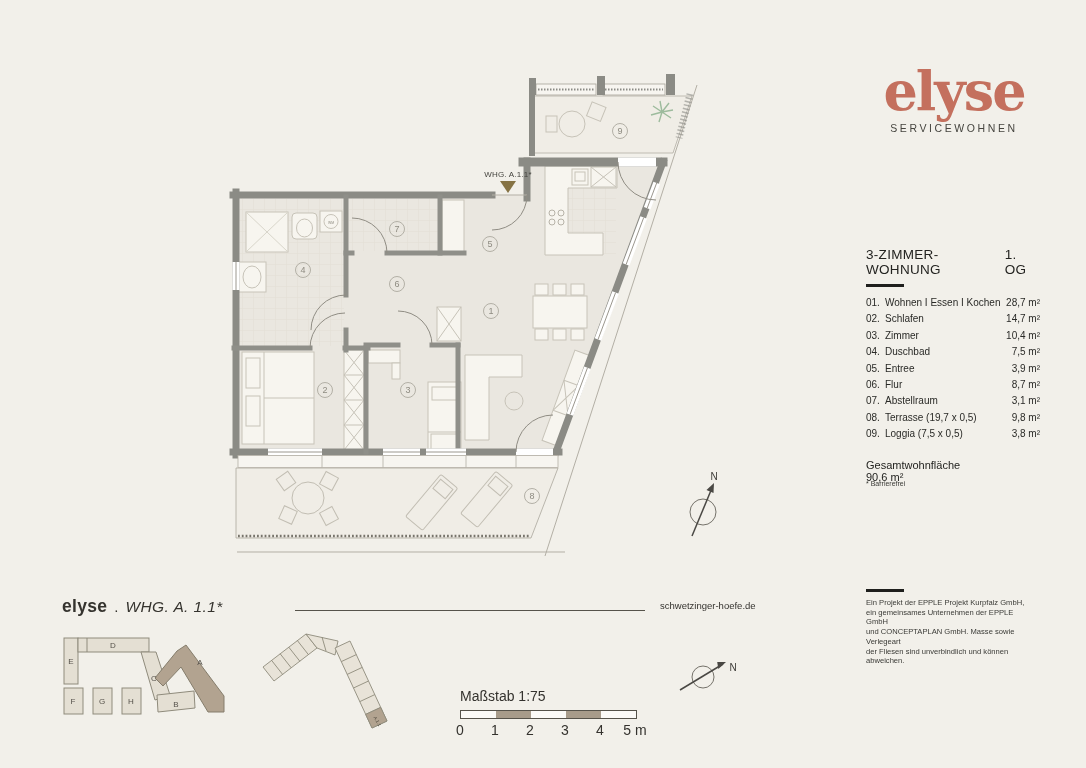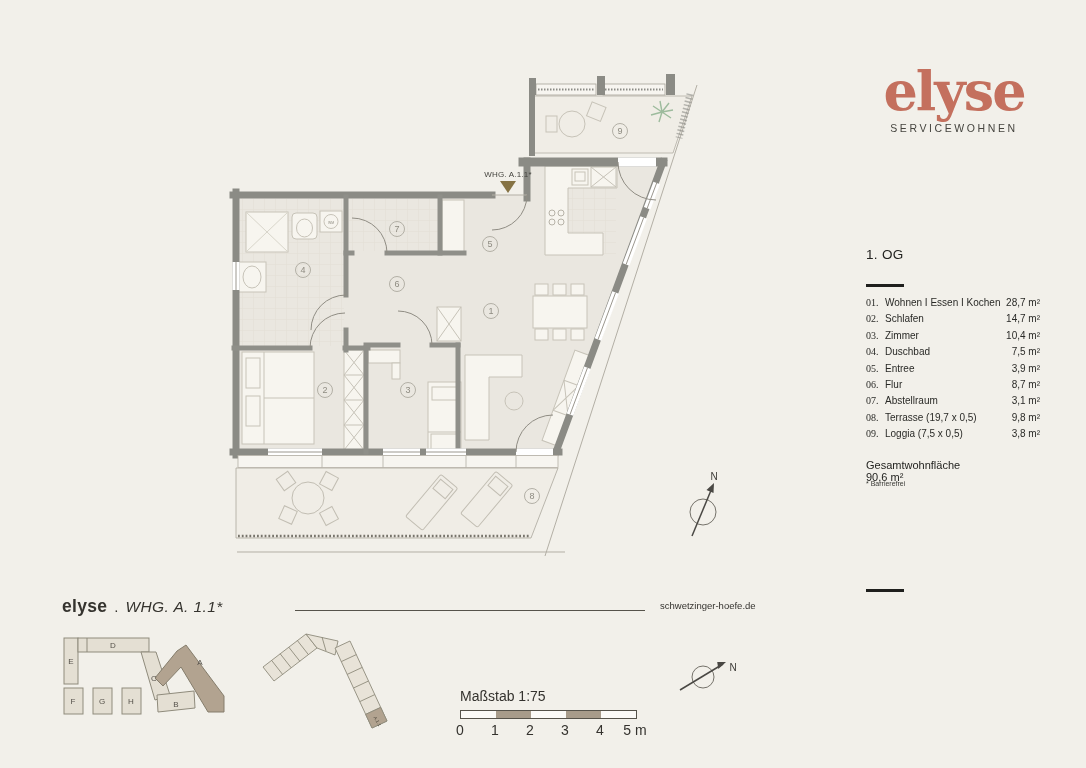--- a/index.html
+++ b/index.html
@@ -10,21 +10,21 @@
   .brand{left:866px;top:62px;width:176px;text-align:center;}
   .brand .logo{font-family:"DejaVu Serif",serif;font-weight:bold;font-size:54px;line-height:58px;
                color:#c4705e;letter-spacing:-2px;}
   .brand .tagline{margin-top:2px;font-size:10.5px;letter-spacing:2.6px;color:#45443f;}
   .unit-head{left:866px;top:247px;width:174px;display:flex;justify-content:space-between;
              font-size:13.5px;letter-spacing:.3px;color:#232320;}
   .divider{left:866px;width:38px;height:2.5px;background:#1f1f1d;}
   .d1{top:284px;} .d2{top:589px;}
   .room-list{left:866px;top:295px;width:174px;font-size:10px;color:#2a2a27;}
   .room-row{display:flex;line-height:16.4px;}
-  .room-row .num{width:19px;font-family:Liberation Serif, serif;}
+  .room-row .num{width:19px;}
   .room-row .nm{flex:1;}
   .room-row .ar{text-align:left;}
   .total{left:866px;top:459px;width:174px;display:flex;justify-content:space-between;
          font-size:11px;color:#232320;flex-direction:column;}
   .footnote{left:866px;top:480px;font-size:7px;color:#3a3a36;}
   .legal{left:866px;top:598px;width:162px;font-size:7.6px;line-height:9.7px;color:#3a3a36;
          white-space:pre-line;}
   .epple{left:866px;top:684px;width:174px;text-align:center;font-size:23px;font-weight:bold;
          letter-spacing:.5px;color:#17418f;}
   
@@ -311,20 +311,21 @@
     <polygon points="726,662 718.3,669 717.2,662" fill="#4a4844"></polygon>
     <text x="733" y="671" font-size="10" text-anchor="middle" fill="#3c3a36">N</text>
   </svg>
 
   <div class="abs brand">
     <div class="logo">elyse</div>
     <div class="tagline">SERVICEWOHNEN</div>
   </div>
 
   <div class="abs unit-head">
+    <span>3-ZIMMER-WOHNUNG</span>
     <span>1. OG</span>
   </div>
   <div class="abs divider d1"></div>
 
   <div class="abs room-list" id="room-list">
       <div class="room-row">
         <span class="num">01.</span>
         <span class="nm">Wohnen I Essen I Kochen</span>
         <span class="ar">28,7 m²</span>
       </div>
@@ -370,20 +371,25 @@
       </div>
     </div>
 
   <div class="abs total">
     <span>Gesamtwohnfläche</span>
     <span>90,6 m²</span>
   </div>
   <div class="abs footnote">* Barrierefrei</div>
 
   <div class="abs divider d2"></div>
+  <div class="abs legal">Ein Projekt der EPPLE Projekt Kurpfalz GmbH,
+ein gemeinsames Unternehmen der EPPLE GmbH
+und CONCEPTAPLAN GmbH. Masse sowie Verlegeart
+der Fliesen sind unverbindlich und können
+abweichen.</div>
 
   <div class="abs footer-title">
     <span class="fb">elyse</span>
     <span class="fd">.</span>
     <span class="fu">WHG. A. 1.1*</span>
   </div>
   <div class="abs rule"></div>
   <div class="abs website">schwetzinger-hoefe.de</div>
 
   <div class="abs scalebar">

